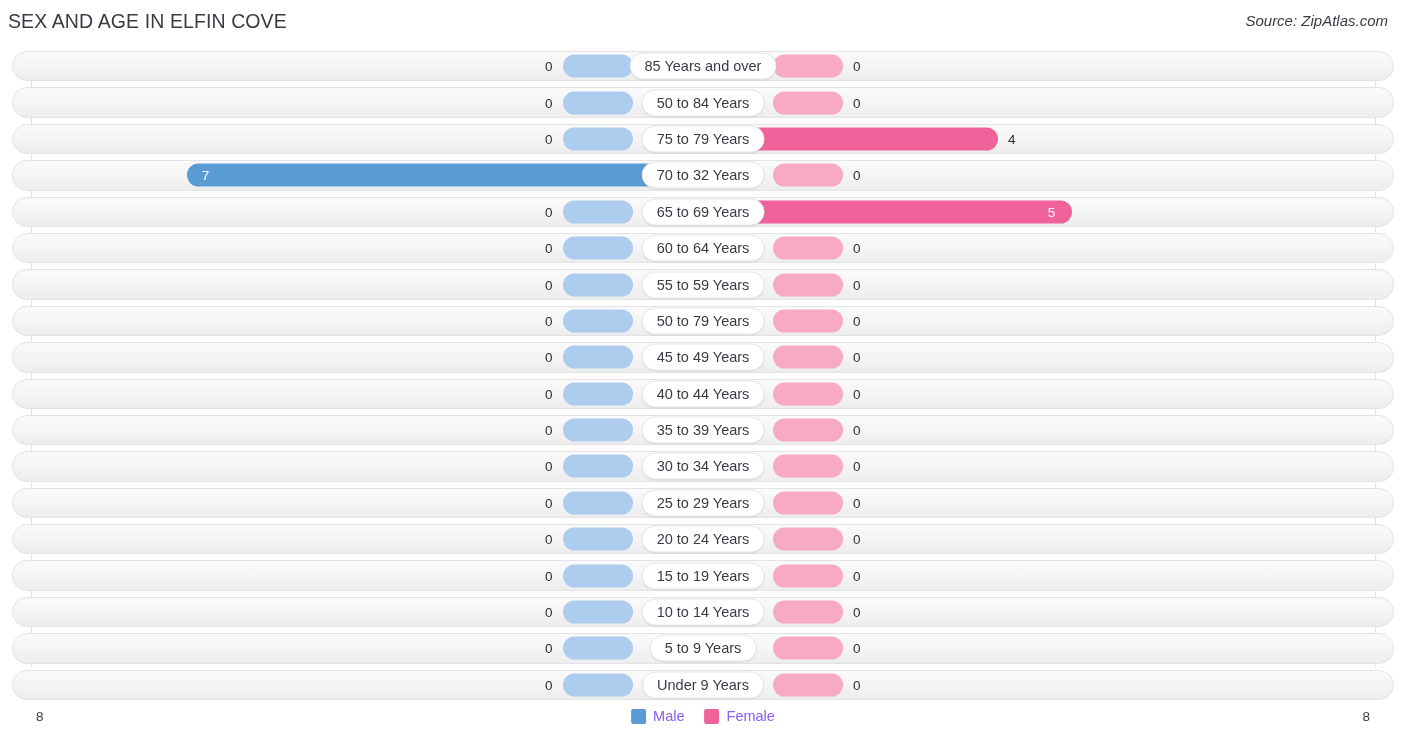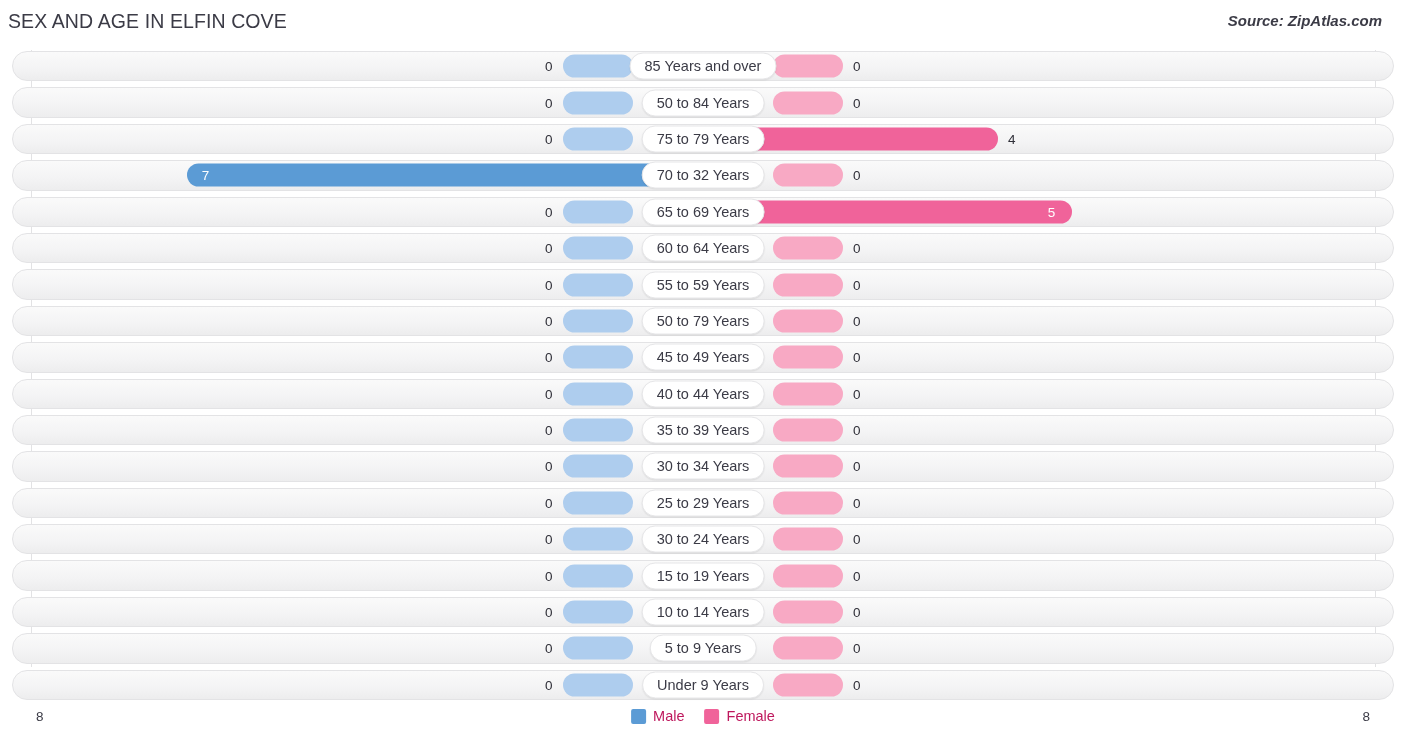--- a/index.html
+++ b/index.html
@@ -25,24 +25,24 @@
   .chart-title {
     position: absolute;
     left: 8px; top: 10px;
     font-size: 19.5px;
     color: #3b3b46;
     letter-spacing: 0.1px;
     white-space: nowrap;
   }
   .chart-source {
     position: absolute;
-    right: 24px; top: 12px;
+    right: 18px; top: 12px;
     font-size: 15px;
     font-style: italic;
-    font-weight: bold;
+    font-weight: normal;
     color: #3b3b46;
     white-space: nowrap;
   }
 
   
   .plot {
     position: absolute;
     left: 0; top: 48px;
     width: 1406px;
     height: 655px;
@@ -167,21 +167,21 @@
   }
   .legend-swatch {
     width: 15px; height: 15px;
     border-radius: 2px;
     display: inline-block;
   }
   .legend-swatch.male   { background: #5B9BD5; }
   .legend-swatch.female { background: #F0639A; }
   .legend-text {
     font-size: 14.5px;
-    color: #be185d;
+    color: #8b5cf6;
     text-align: center;
   }
 </style>
 </head>
 <body>
 
 <div id="app">
 
   <div class="header">
     <div class="chart-title">SEX AND AGE IN ELFIN COVE</div>
@@ -324,21 +324,21 @@
             <div class="age-label">25 to 29 Years</div>
           </div>
         </div>
         <div class="row">
           <div class="row-track"></div>
           <div class="bars">
             <div class="bar male" style="left: 563px; width: 70px;"></div>
             <div class="bar-value" style="left: 545px;">0</div>
             <div class="bar female" style="left: 773px; width: 70px;"></div>
             <div class="bar-value" style="left: 853px;">0</div>
-            <div class="age-label">30 to 24 Years</div>
+            <div class="age-label">20 to 24 Years</div>
           </div>
         </div>
         <div class="row">
           <div class="row-track"></div>
           <div class="bars">
             <div class="bar male" style="left: 563px; width: 70px;"></div>
             <div class="bar-value" style="left: 545px;">0</div>
             <div class="bar female" style="left: 773px; width: 70px;"></div>
             <div class="bar-value" style="left: 853px;">0</div>
             <div class="age-label">15 to 19 Years</div>

